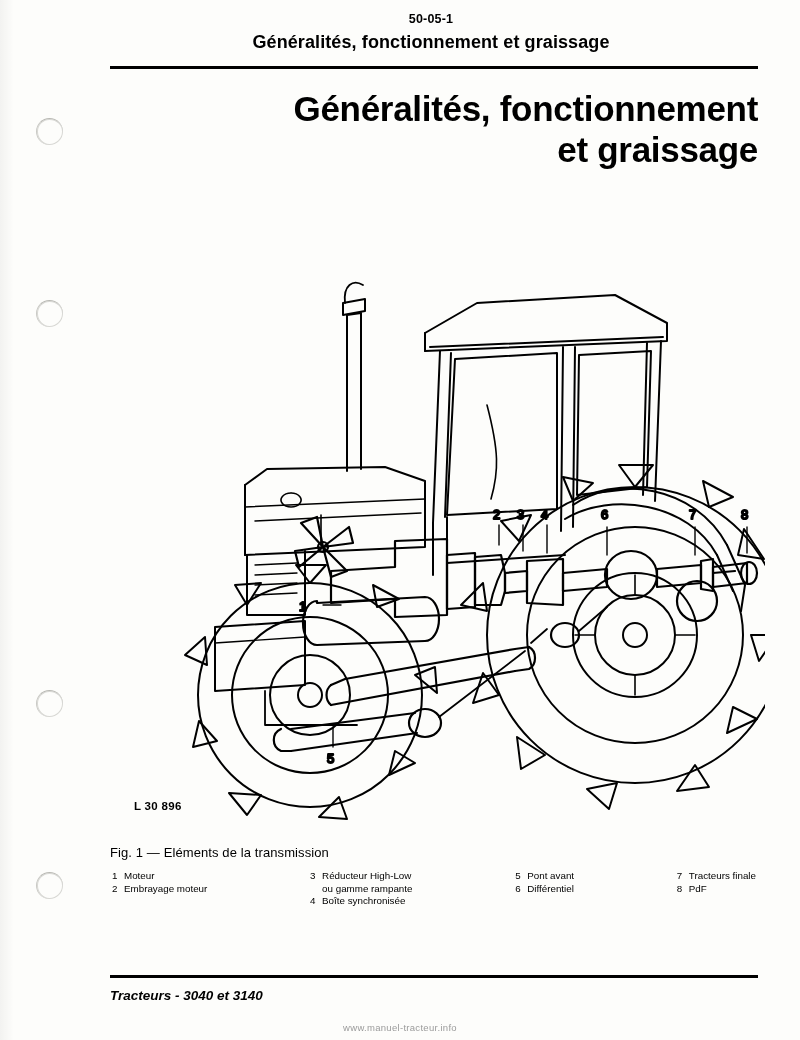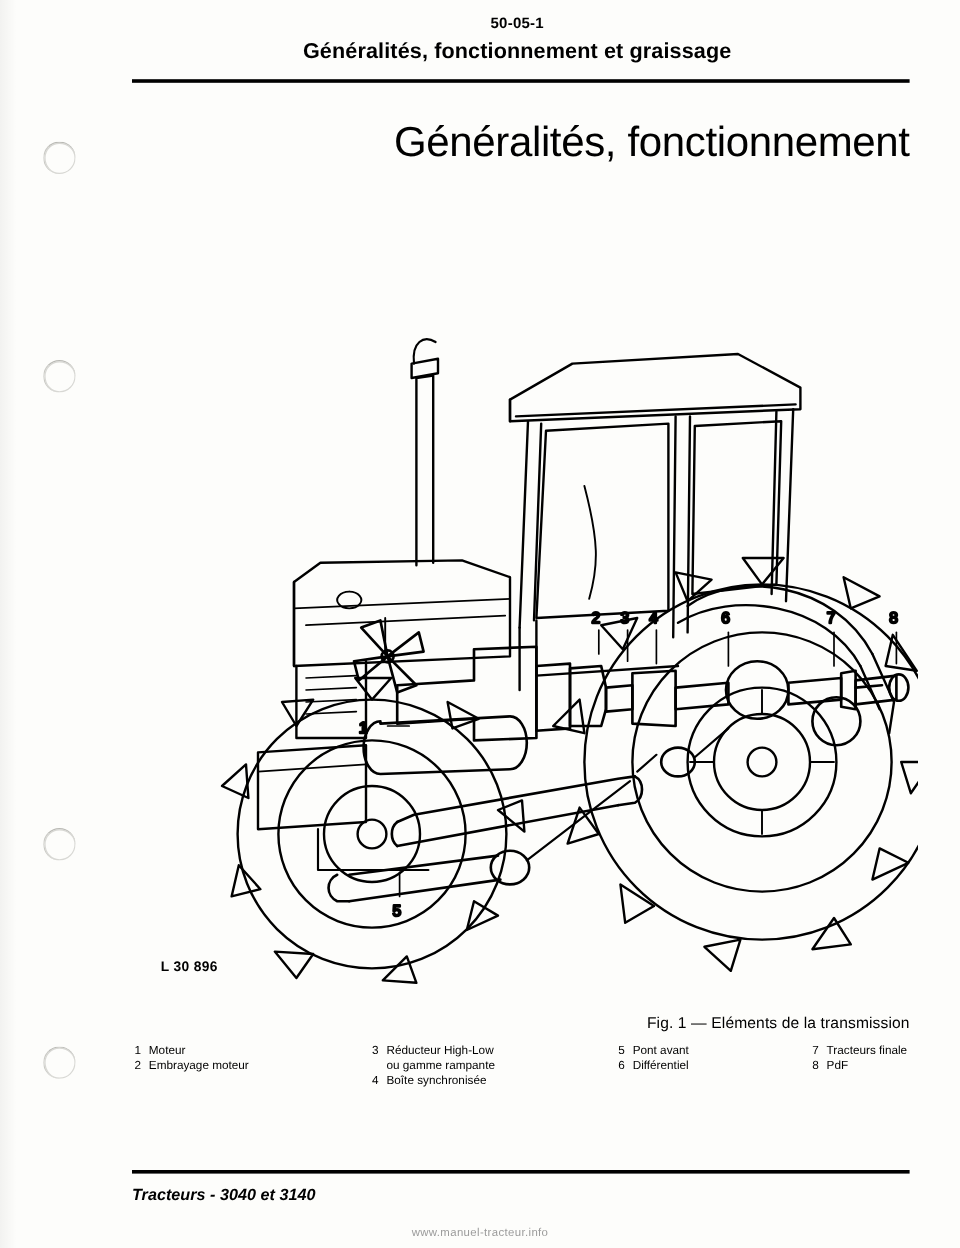--- a/index.html
+++ b/index.html
@@ -83,23 +83,23 @@
     right: 42px;
     width: 620px;
     text-align: right;
   }
   .group-label {
     font-size: 21px;
     font-weight: 700;
     letter-spacing: 0px;
   }
   .main-title {
-    margin-top: 12px;
+    margin-top: 2px;
     font-size: 35px;
-    font-weight: 400;
+    font-weight: 700;
     line-height: 1.18;
     letter-spacing: -0.3px;
   }
 
   
   .figure-area {
     position: absolute;
     top: 255px;
     left: 95px;
     width: 670px;
@@ -116,21 +116,21 @@
     left: 134px;
     font-size: 11.5px;
     font-weight: 700;
     letter-spacing: 0.3px;
   }
   .fig-caption {
     position: absolute;
     top: 845px;
     left: 110px;
     right: 42px;
-    text-align: right;
+    text-align: left;
     font-size: 13px;
     letter-spacing: 0.1px;
   }
 
   
   .legend {
     position: absolute;
     top: 870px;
     left: 112px;
     right: 44px;
@@ -199,20 +199,21 @@
 
   <div class="header">
     <div class="pagenum">50-05-1</div>
     <div class="subtitle">Généralités, fonctionnement et graissage</div>
   </div>
   <div class="rule top"></div>
 
   <div class="title-block">
     <div class="main-title">
       <div>Généralités, fonctionnement</div>
+      <div>et graissage</div>
     </div>
   </div>
 
   <div class="figure-area">
     <svg viewBox="0 0 670 580" xmlns="http://www.w3.org/2000/svg" fill="none" stroke="#000" stroke-width="2" stroke-linecap="round" stroke-linejoin="round">
 
       <g>
         <circle cx="540" cy="380" r="148"></circle>
         <circle cx="540" cy="380" r="108"></circle>
         <circle cx="540" cy="380" r="62" stroke-width="2"></circle>

